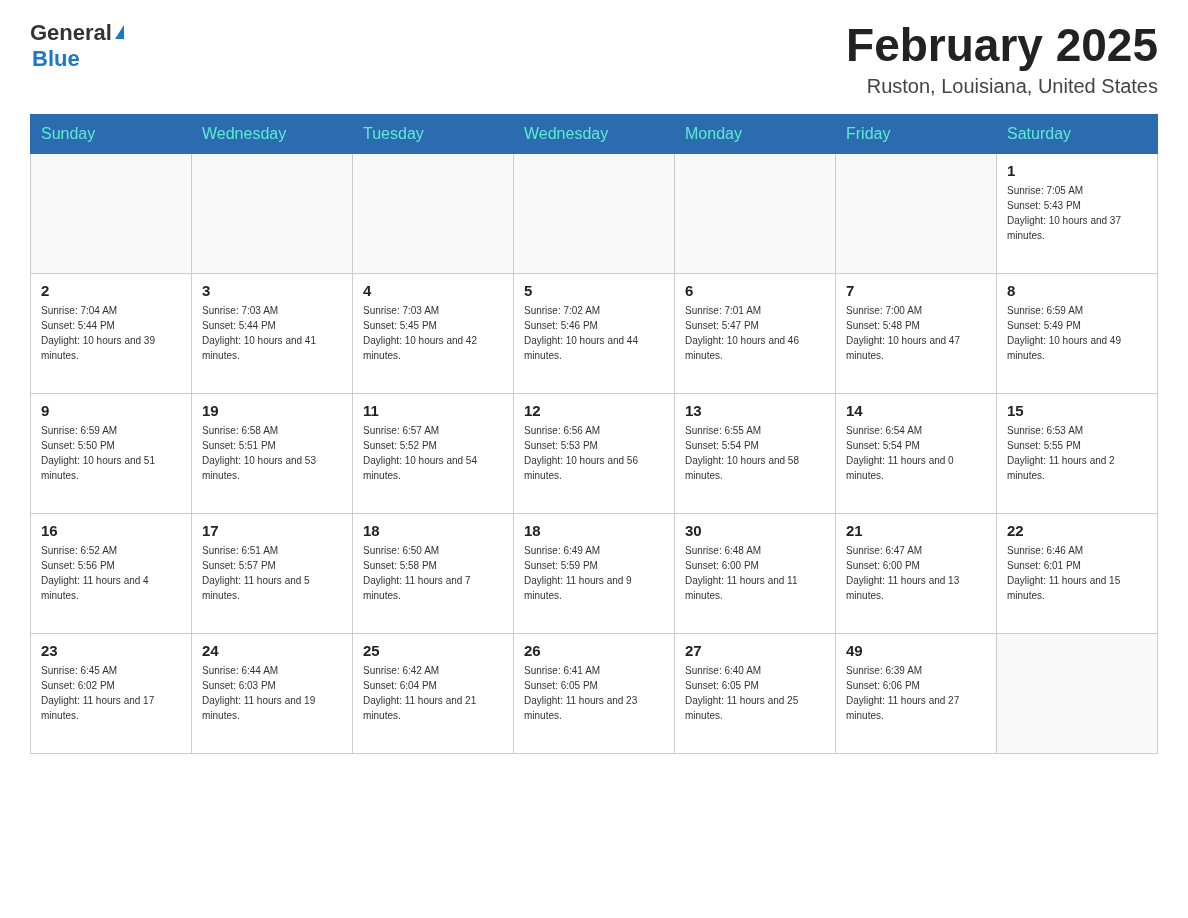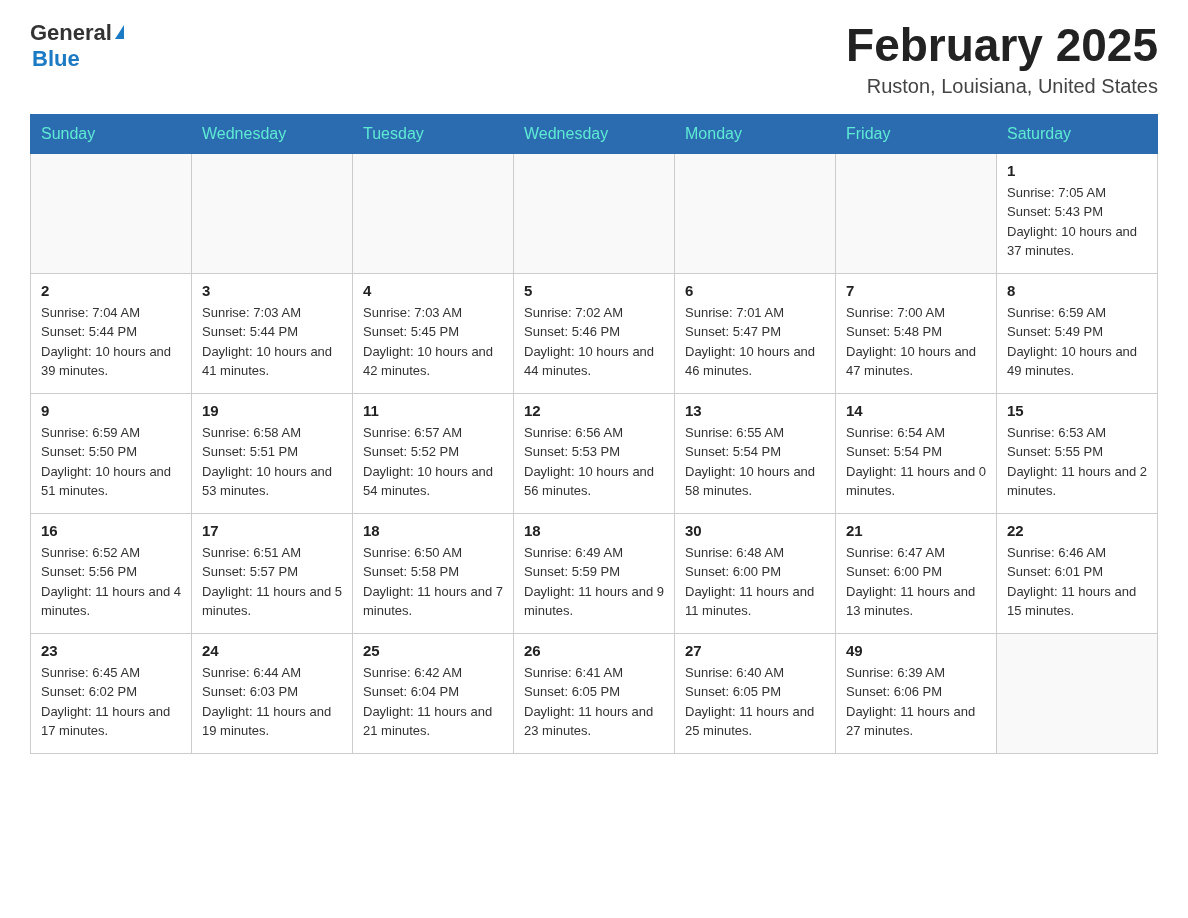--- a/index.html
+++ b/index.html
@@ -64,21 +64,21 @@
       background: #f9f9f9;
     }
     .day-number {
       font-size: 15px;
       font-weight: bold;
       color: #222;
       display: block;
       margin-bottom: 4px;
     }
     .day-info {
-      font-size: 13px;
+      font-size: 10px;
       color: #333;
       line-height: 1.5;
     }
     .logo-wrapper {
       display: flex;
       flex-direction: column;
       align-items: flex-start;
     }
     .logo-line1 {
       display: flex;

